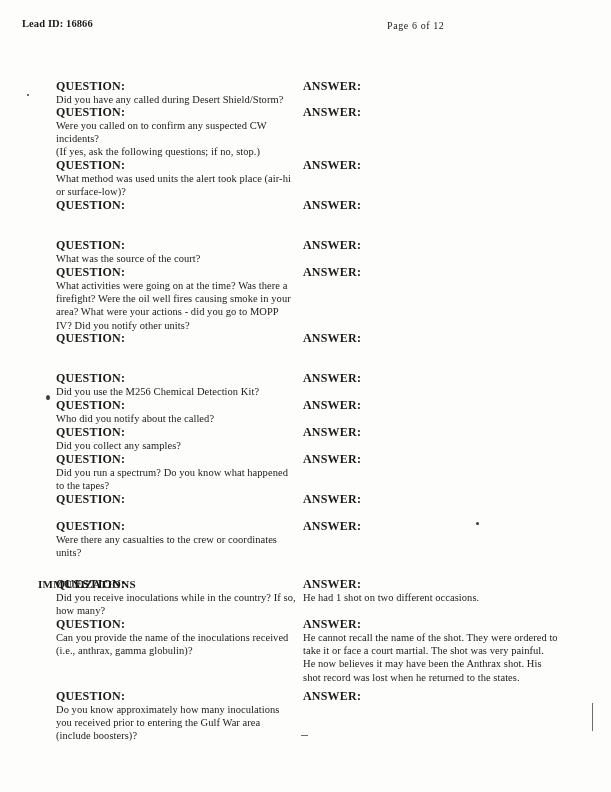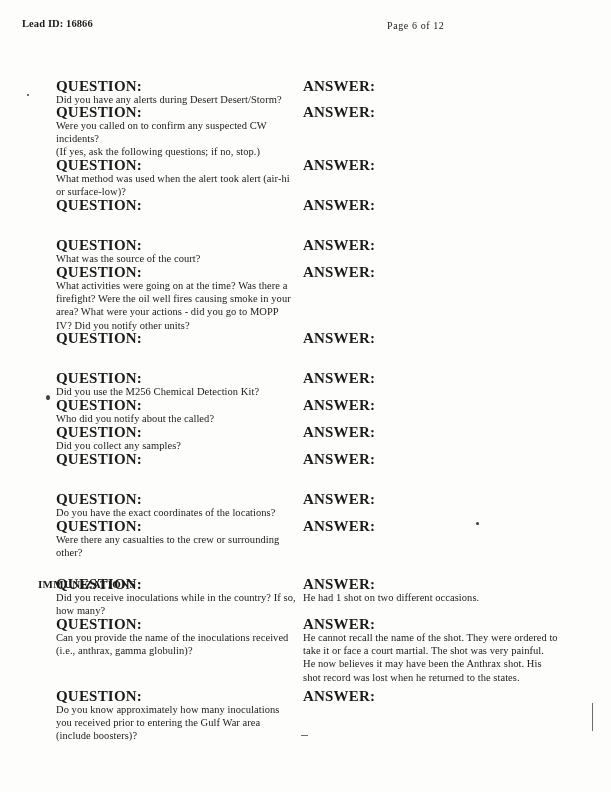--- a/index.html
+++ b/index.html
@@ -54,21 +54,21 @@
     position: absolute;
     left: 56px;
     width: 240px;
   }
   .acol {
     position: absolute;
     left: 303px;
     width: 255px;
   }
   .label {
-    font-size: 15px;
+    font-size: 12px;
     font-weight: bold;
     letter-spacing: 0.2px;
     line-height: 13px;
   }
   .text {
     font-size: 10.5px;
     line-height: 13.2px;
     letter-spacing: 0.05px;
   }
   .section-head {
@@ -99,21 +99,21 @@
     <div class="page-num">Page  6 of  12</div>
   </div>
 
   <div class="body">
 
     <div>
 
       <div class="qa-row" style="top:8px;position:absolute;">
         <div class="qcol">
           <div class="label">QUESTION:</div>
-          <div class="text">Did you have any alerts during Desert Desert/Storm?</div>
+          <div class="text">Did you have any called during Desert Shield/Storm?</div>
         </div>
         <div class="acol">
           <div class="label">ANSWER:</div>
           <div class="text"></div>
         </div>
       </div>
 
       <div class="qa-row" style="top:34px;position:absolute;">
         <div class="qcol">
           <div class="label">QUESTION:</div>
@@ -122,21 +122,21 @@
         </div>
         <div class="acol">
           <div class="label">ANSWER:</div>
           <div class="text"></div>
         </div>
       </div>
 
       <div class="qa-row" style="top:87px;position:absolute;">
         <div class="qcol">
           <div class="label">QUESTION:</div>
-          <div class="text">What method was used when the alert took alert (air-hi or surface-low)?</div>
+          <div class="text">What method was used units the alert took place (air-hi or surface-low)?</div>
         </div>
         <div class="acol">
           <div class="label">ANSWER:</div>
           <div class="text"></div>
         </div>
       </div>
 
       <div class="qa-row" style="top:127px;position:absolute;">
         <div class="qcol">
           <div class="label">QUESTION:</div>
@@ -208,42 +208,42 @@
         </div>
         <div class="acol">
           <div class="label">ANSWER:</div>
           <div class="text"></div>
         </div>
       </div>
 
       <div class="qa-row" style="top:381px;position:absolute;">
         <div class="qcol">
           <div class="label">QUESTION:</div>
+          <div class="text">Did you run a spectrum?  Do you know what happened to the tapes?</div>
         </div>
         <div class="acol">
           <div class="label">ANSWER:</div>
           <div class="text"></div>
         </div>
       </div>
 
       <div class="qa-row" style="top:421px;position:absolute;">
         <div class="qcol">
           <div class="label">QUESTION:</div>
-          <div class="text">Do you have the exact coordinates of the locations?</div>
         </div>
         <div class="acol">
           <div class="label">ANSWER:</div>
           <div class="text"></div>
         </div>
       </div>
 
       <div class="qa-row" style="top:448px;position:absolute;">
         <div class="qcol">
           <div class="label">QUESTION:</div>
-          <div class="text">Were there any casualties to the crew or surrounding other?</div>
+          <div class="text">Were there any casualties to the crew or coordinates units?</div>
         </div>
         <div class="acol">
           <div class="label">ANSWER:</div>
           <div class="text"></div>
         </div>
       </div>
 
     </div>
 
     <div>

